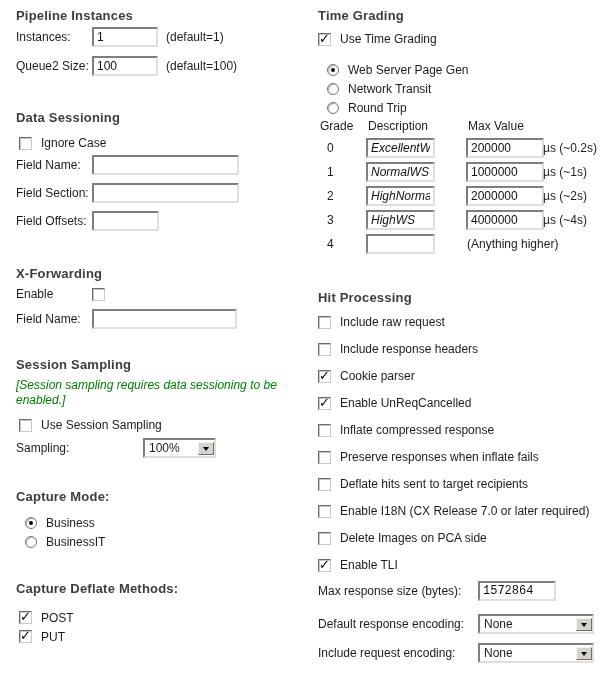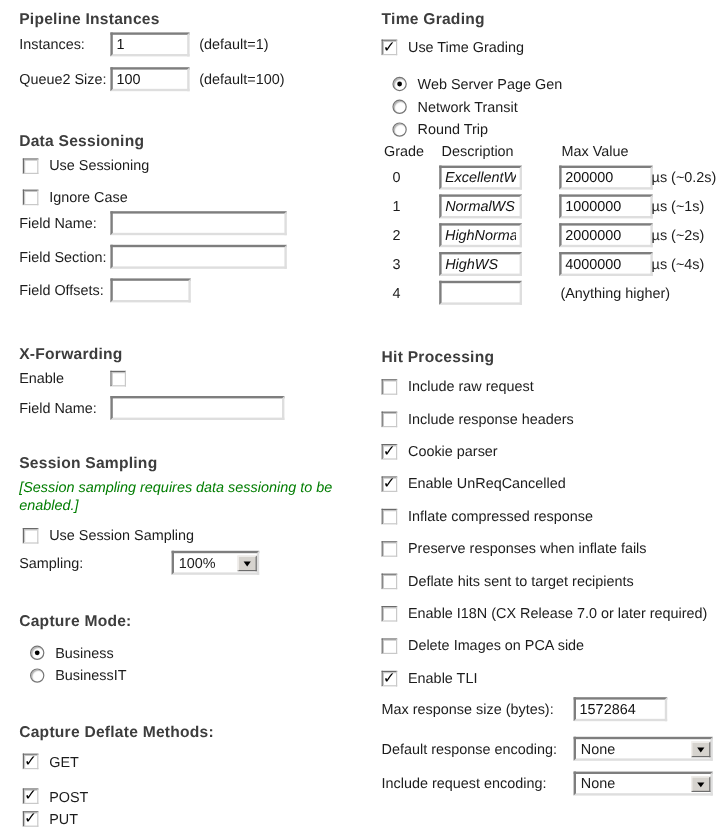--- a/index.html
+++ b/index.html
@@ -94,24 +94,20 @@
     </div>
     <div class="frow" style="margin-top:9px">
       <span class="lbl w76">Queue2 Size:</span>
       <input class="ti" style="width: 66px;" value="100">
       <span class="hint">(default=100)</span>
     </div>
   </div>
 
   <div>
     <div class="h" style="margin-top:34px">Data Sessioning</div>
-    <div class="crow ind6" style="margin-top:3px">
-      <span class="cb"></span>
-      <span class="clbl">Use Sessioning</span>
-    </div>
     <div class="crow ind6" style="margin-top:8px">
       <span class="cb"></span>
       <span class="clbl">Ignore Case</span>
     </div>
     <div class="frow" style="margin-top:3px">
       <span class="lbl w76">Field Name:</span>
       <input class="ti" style="width: 147px;" value="">
     </div>
     <div class="frow" style="margin-top:8px">
       <span class="lbl w76">Field Section:</span>
@@ -158,24 +154,20 @@
       <span class="clbl">Business</span>
     </div>
     <div class="rrow ind9" style="margin-top:2px">
       <span class="rb"></span>
       <span class="clbl">BusinessIT</span>
     </div>
   </div>
 
   <div>
     <div class="h" style="margin-top:31px">Capture Deflate Methods:</div>
-    <div class="crow ind6" style="margin-top:8px;height:17px">
-      <span class="cb on"></span>
-      <span class="clbl">GET</span>
-    </div>
     <div class="crow ind6" style="margin-top:12px;height:17px">
       <span class="cb on"></span>
       <span class="clbl">POST</span>
     </div>
     <div class="crow ind6" style="margin-top:2px;height:17px">
       <span class="cb on"></span>
       <span class="clbl">PUT</span>
     </div>
   </div>
 
@@ -275,21 +267,21 @@
         <span class="clbl">Delete Images on PCA side</span>
       </div>
       <div class="crow">
         <span class="cb on"></span>
         <span class="clbl">Enable TLI</span>
       </div>
     </div>
 
     <div class="frow" style="margin-top:7px">
       <span class="lbl w160">Max response size (bytes):</span>
-      <input class="ti" style="width: 78px;" value="1572864">
+      <input class="ti" style="width: 78px; font-family: Liberation Mono, monospace;" value="1572864">
     </div>
     <div class="frow" style="margin-top:13px">
       <span class="lbl w160">Default response encoding:</span>
       <div class="sel" style="width:116px">
         <span class="val">None</span>
         <span class="btn"></span>
       </div>
     </div>
     <div class="frow" style="margin-top:9px">
       <span class="lbl w160">Include request encoding:</span>

